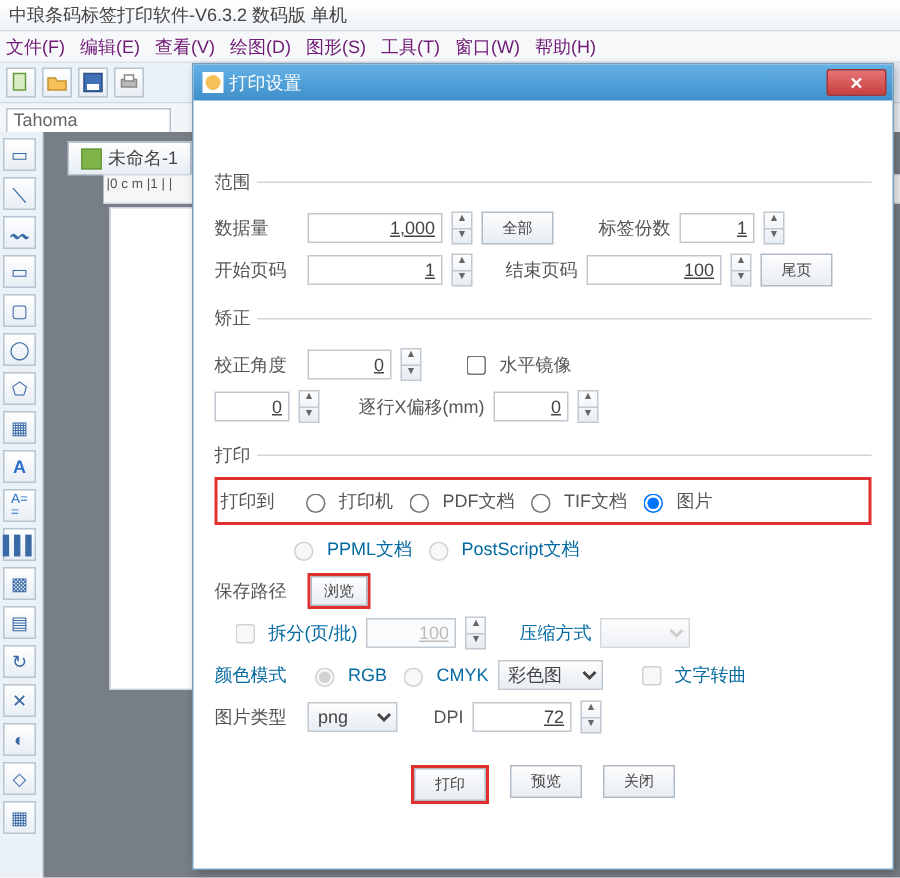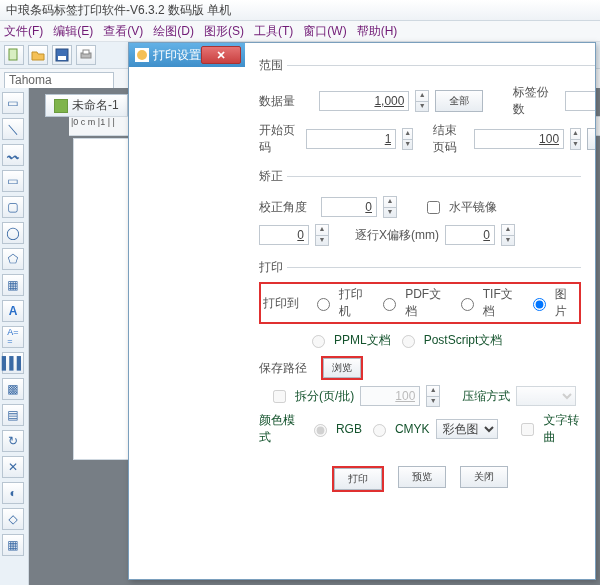--- a/index.html
+++ b/index.html
@@ -133,21 +133,22 @@
 
   
   .dialog {
     position: absolute;
     left: 128px; top: 42px;
     width: 466px; height: 536px;
     background: #fff;
     border: 1px solid #7a9fbd;
     box-shadow: 2px 2px 6px rgba(0,0,0,.25);
     display: flex;
-    flex-direction: row;
+    flex-direction: column;
+    gap: 32px;
   }
   .dlg-titlebar {
     height: 24px;
     background: linear-gradient(#63b1e6,#3f8fca);
     color: #fff;
     display: flex;
     align-items: center;
     padding: 0 4px 0 6px;
     font-size: 12px;
   }
@@ -187,21 +188,21 @@
     margin-top: 24px;
   }
   .row {
     display: flex;
     align-items: center;
     margin: 4px 0;
     min-height: 24px;
     gap: 6px;
   }
   .lbl { color: #555; }
-  .lbl.dim { color: #14532d; }
+  .lbl.dim { color: #0369a1; }
   input.txt {
     height: 18px;
     border: 1px solid #c0c8d0;
     background: #fff;
     font-size: 12px;
     color: #444;
     padding: 0 4px;
     text-align: right;
     text-decoration: underline;
   }
@@ -475,20 +476,33 @@
         <input type="radio" class="radio" name="cm" disabled="" style="">
         <span class="lbl dim">CMYK</span>
         <select class="sel" style="width:70px">
           <option>彩色图</option>
         </select>
         <span style="width:10px"></span>
         <input type="checkbox" class="chk" disabled="" style="">
         <span class="lbl dim">文字转曲</span>
       </div>
 
+      <div class="row">
+        <span class="lbl" style="width:56px">图片类型</span>
+        <select class="sel" style="width:60px">
+          <option>png</option>
+        </select>
+        <span style="width:12px"></span>
+        <span class="lbl">DPI</span>
+        <input class="txt" style="width: 56px;" value="72">
+        <div class="spinner-btns">
+            <div>▲</div>
+            <div>▼</div>
+          </div>
+      </div>
     </fieldset>
 
     <div class="dlg-buttons">
       <span class="hl-red-inline">
         <button class="btn">打印</button>
       </span>
       <button class="btn">预览</button>
       <button class="btn">关闭</button>
     </div>
 

